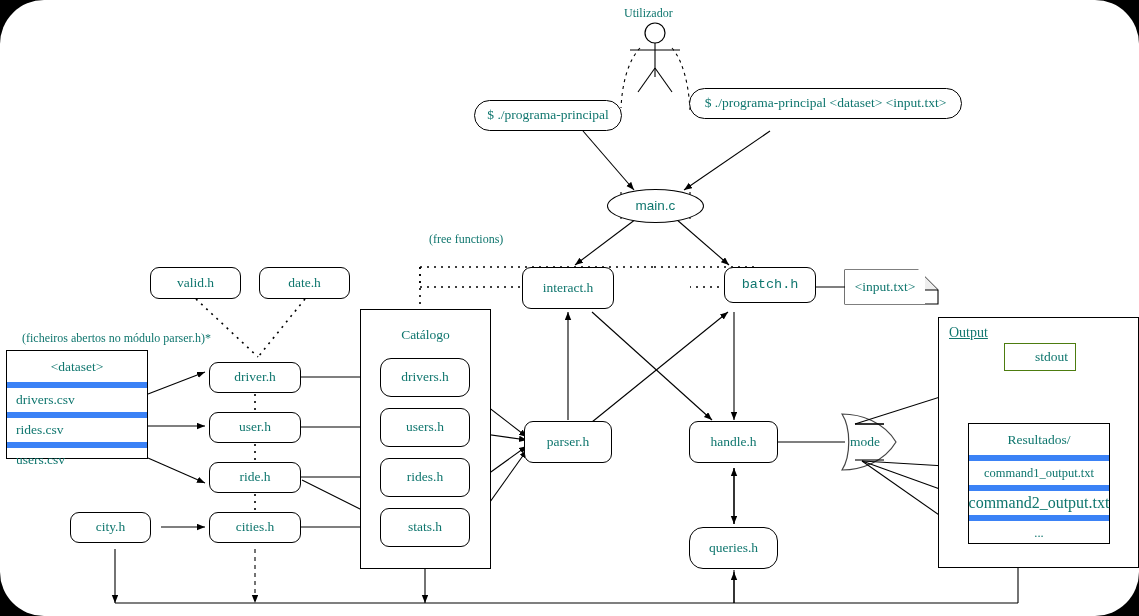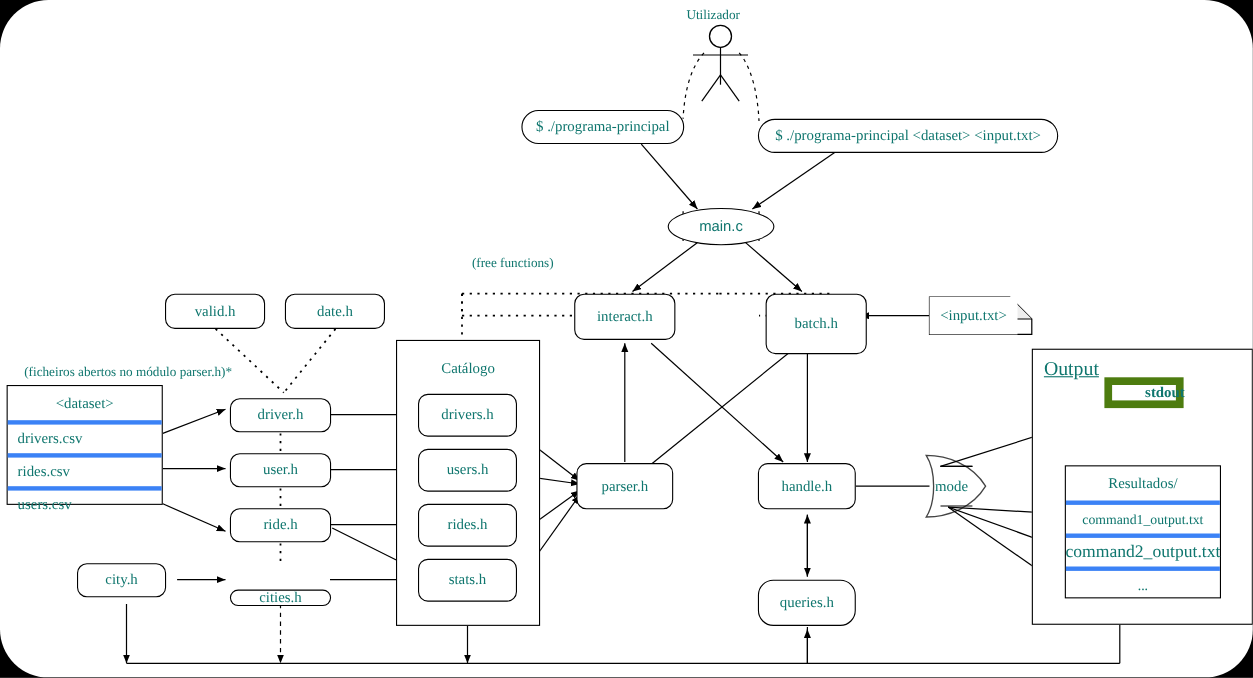--- a/index.html
+++ b/index.html
@@ -35,56 +35,55 @@
   }
   .label.serif{font-family:"Liberation Serif",serif;}
   .tbl{
     position:absolute;
     box-sizing:border-box;
     border:1px solid #000;
     background:#fff;
   }
   .tbl .row{
     box-sizing:border-box;
-    border-top:4px solid #3b82f6;
+    border-top:6px solid #3b82f6;
     font-size:13.5px;
     display:flex;align-items:center;
     padding-left:9px;
     height:30px;
   }
   .tbl .row.hdr{
     border-top:none;
     justify-content:center;
     padding-left:0;
     height:31px;
   }
   .panel{
     position:absolute;
     box-sizing:border-box;
     border:1px solid #000;
     background:#fff;
   }
   .panel-title{
     position:absolute;
-    font-size:18px;
+    font-size:14px;
     text-decoration:underline;
   }
   .note{
     position:absolute;
     box-sizing:border-box;
     background:#fff;
     font-size:13.5px;
     display:flex;align-items:center;justify-content:center;
   }
   .actor-box{
     position:absolute;box-sizing:border-box;
-    border:7px solid #4d7c0f;background:#fff;
+    border:1px solid #4d7c0f;background:#fff;
     display:flex;align-items:center;
     font-size:13.5px;
-    font-weight:bold;
   }
   .actor-box .txt{margin-left:30px;}
   .catbox{
     position:absolute;box-sizing:border-box;
     border:1px solid #000;background:#fff;
   }
   .cat-title{
     position:absolute;font-size:13.5px;width:100%;text-align:center;
   }
 </style>
@@ -207,53 +206,53 @@
         <path d="M845,270 L918,270 L938,290 L938,304 L845,304 Z" fill="#fff" stroke="#000" stroke-width="1.1"></path>
         <path d="M918,270 L918,290 L938,290" fill="#eee" stroke="#000" stroke-width="1.1"></path>
       </g>
 
     </g>
   </svg>
 
   <div class="label serif" style="left:624px;top:6px;">Utilizador</div>
 
   <div class="node stadium" style="left:474px;top:100px;width:148px;height:31px;">$ ./programa-principal</div>
-  <div class="node stadium" style="left:689px;top:108px;width:273px;height:31px;">$ ./programa-principal &lt;dataset&gt; &lt;input.txt&gt;</div>
+  <div class="node stadium" style="left:689px;top:88px;width:273px;height:31px;">$ ./programa-principal &lt;dataset&gt; &lt;input.txt&gt;</div>
 
   <div class="node ellipse" style="left:607px;top:189px;width:97px;height:34px;">main.c</div>
 
   <div class="label serif" style="left:429px;top:232px;">(free functions)</div>
 
   <div class="node rounded" style="left:522px;top:267px;width:92px;height:42px;">interact.h</div>
-  <div class="node rounded" style="left:696px;top:267px;width:92px;height:55px;">batch.h</div>
+  <div class="node rounded" style="left:724px;top:267px;width:92px;height:36px;font-family:Liberation Mono, monospace;">batch.h</div>
 
   <div class="note" style="left:845px;top:270px;width:80px;height:34px;border:none;">&lt;input.txt&gt;</div>
 
   <div class="node rounded" style="left:150px;top:267px;width:91px;height:32px;">valid.h</div>
   <div class="node rounded" style="left:259px;top:267px;width:91px;height:32px;">date.h</div>
 
   <div class="label serif" style="left:22px;top:331px;">(ficheiros abertos no módulo parser.h)*</div>
 
   <div class="tbl" style="left:6px;top:350px;width:142px;height:109px;">
     <div class="row hdr">&lt;dataset&gt;</div>
     <div class="row">drivers.csv</div>
     <div class="row">rides.csv</div>
     <div class="row">users.csv</div>
   </div>
 
   <div class="node rounded" style="left:209px;top:362px;width:92px;height:31px;">driver.h</div>
   <div class="node rounded" style="left:209px;top:412px;width:92px;height:31px;">user.h</div>
   <div class="node rounded" style="left:209px;top:462px;width:92px;height:31px;">ride.h</div>
-  <div class="node rounded" style="left:209px;top:536px;width:92px;height:15px;">cities.h</div>
+  <div class="node rounded" style="left:209px;top:512px;width:92px;height:31px;">cities.h</div>
   <div class="node rounded" style="left:70px;top:512px;width:81px;height:31px;">city.h</div>
 
   <div class="catbox" style="left:360px;top:309px;width:131px;height:260px;">
     <div class="cat-title" style="left:0;top:17px;">Catálogo</div>
   </div>
-  <div class="node rounded" style="left:380px;top:358px;width:90px;height:39px;">drivers.h</div>
+  <div class="node rounded" style="left:380px;top:358px;width:90px;height:39px;border-radius:11px;">drivers.h</div>
   <div class="node rounded" style="left:380px;top:408px;width:90px;height:39px;">users.h</div>
   <div class="node rounded" style="left:380px;top:508px;width:90px;height:39px;">stats.h</div>
   <div class="node rounded" style="left:380px;top:458px;width:90px;height:39px;">rides.h</div>
 
   <div class="node rounded" style="left:524px;top:421px;width:88px;height:42px;">parser.h</div>
   <div class="node rounded" style="left:689px;top:421px;width:89px;height:42px;">handle.h</div>
   <div class="node rounded" style="left:689px;top:527px;width:89px;height:42px;border-radius:14px;">queries.h</div>
 
   <div class="label serif" style="left:850px;top:434px;font-size:13.5px;">mode</div>
 

